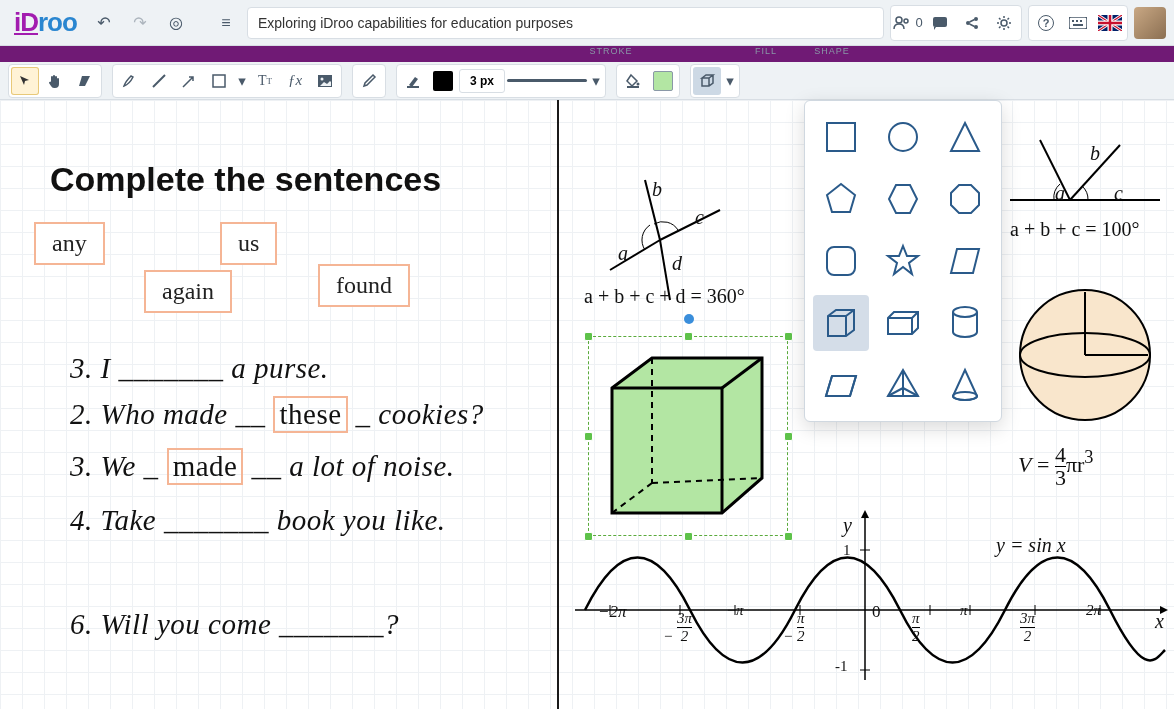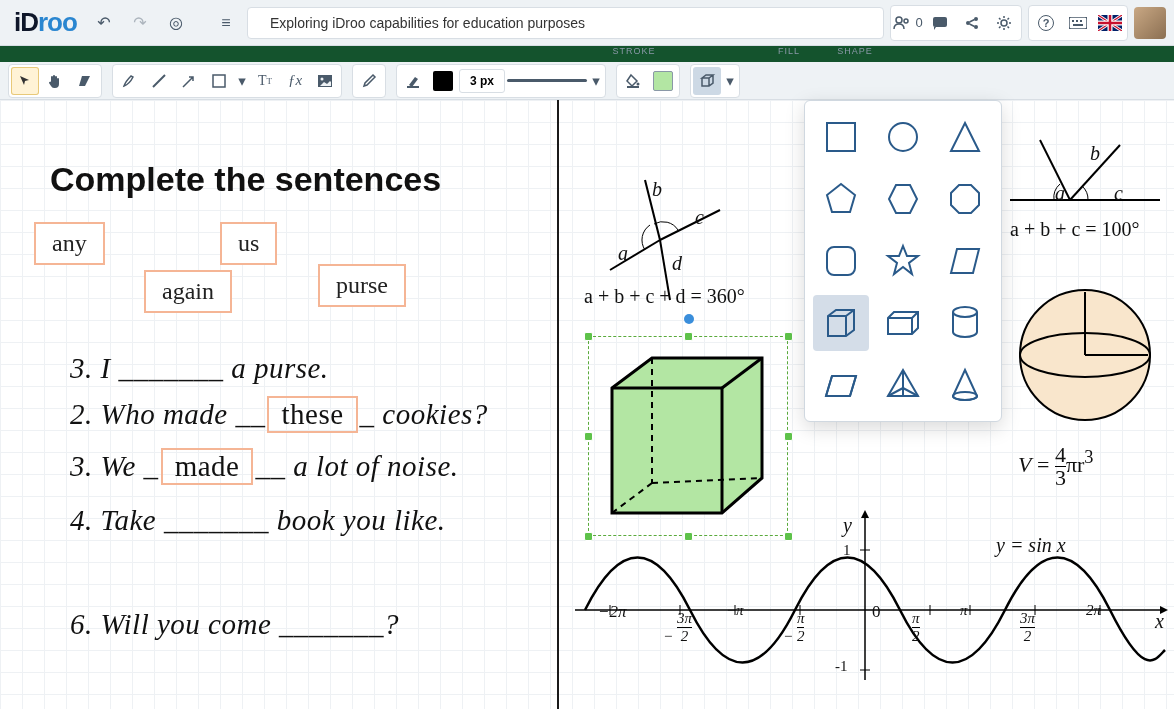--- a/index.html
+++ b/index.html
@@ -10,30 +10,30 @@
   .topbar {
     height: 46px;
     background: #eef2f5;
     border-bottom: 1px solid #d8dee4;
     display: flex;
     align-items: center;
     padding: 0 8px;
     gap: 6px;
   }
   .logo { font-weight: 700; font-size: 26px; padding: 0 6px; letter-spacing: -1px; }
-  .logo .i { color: #0f172a; }
+  .logo .i { color: #a21caf; text-decoration: underline; }
   .logo .d { color: #2a86d0; }
   .topbtn {
     width: 30px; height: 30px; border-radius: 4px;
     display: flex; align-items: center; justify-content: center;
     color: #4a5a6a; cursor: pointer; font-size: 16px;
   }
   .title-input {
     flex: 1; height: 32px; border: 1px solid #d8dee4; border-radius: 4px;
-    background: #fff; padding: 0 22px; font-size: 14px; color: #333;
+    background: #fff; padding: 0 10px; font-size: 14px; color: #333;
     display: flex; align-items: center;
   }
   .usercount { display:flex; align-items:center; gap:4px; font-size:13px; color:#4a5a6a;}
   .topbar-right { display:flex; align-items:center; gap:6px; }
   .topbar-group { display:flex; align-items:center; gap:2px; background:#fff; border:1px solid #d8dee4; border-radius:4px; padding:2px;}
   .avatar { width:32px; height:32px; border-radius:4px; background:linear-gradient(135deg,#c9a884,#8b6f52); }
 
   
   .toollabels { height:16px; display:flex; font-size:9px; color:#8a98a7; letter-spacing:1px; }
   .toollabels .sp1{width:492px;} .toollabels .sp2{width:238px; text-align:center;}
@@ -60,21 +60,21 @@
       linear-gradient(#eef1f4 1px, transparent 1px),
       linear-gradient(90deg, #eef1f4 1px, transparent 1px);
     background-size: 22px 22px;
   }
   .divider{position:absolute;left:557px;top:0;width:2px;height:609px;background:#1a1a1a;}
 
   .heading{position:absolute;left:50px;top:60px;font-size:34px;font-weight:700;color:#111;}
   .wordbox{position:absolute;border:2px solid #f5b595;background:#fff;padding:6px 16px;font-size:24px;font-family:'Comic Sans MS',cursive;color:#222;}
   .hand{font-family:'Brush Script MT','Segoe Script',cursive;font-size:29px;color:#111;font-style:italic;letter-spacing:0.5px;}
   .sent{position:absolute;left:70px;}
-  .inlinebox{display:inline-block;border:2px solid #f5b595;padding:0 12px;margin:0 2px;font-style:normal;}
+  .inlinebox{display:inline-block;border:2px solid #f5b595;padding:0 4px;margin:0 8px;font-style:normal;}
 
   
   .mathtxt{position:absolute;font-family:'Times New Roman',serif;font-size:20px;color:#111;font-style:italic;}
 
   
   .selrect{position:absolute;border:1px dashed #5aaa3c;}
   .handle{position:absolute;width:9px;height:9px;background:#5ec24a;border:1px solid #fff;border-radius:2px;}
   .rot{position:absolute;width:10px;height:10px;background:#3a8edb;border-radius:50%;}
 
   
@@ -156,21 +156,21 @@
             <path d="M0 0l24 16M24 0L0 16" stroke="#c8102e" stroke-width="1.2"></path>
             <path d="M12 0v16M0 8h24" stroke="#fff" stroke-width="5"></path>
             <path d="M12 0v16M0 8h24" stroke="#c8102e" stroke-width="2.5"></path>
           </svg>
       </div>
     </div>
     <div class="avatar"></div>
   </div>
 </div>
 
-<div class="toollabels" style="background:#14532d;padding-left:23px;">
+<div class="toollabels" style="background:#701a75;">
   <div class="sp1"></div>
   <div class="sp2">STROKE</div>
   <div class="sp3">FILL</div>
   <div class="sp4">SHAPE</div>
 </div>
 
 <div class="toolbar">
   <div class="tgroup">
     <div class="tbtn active">
         <svg width="14" height="14">
@@ -267,21 +267,21 @@
   </div>
 </div>
 
 <div class="canvas">
   <div class="divider"></div>
 
   <div class="heading">Complete the sentences</div>
   <div class="wordbox" style="left:34px;top:122px;">any</div>
   <div class="wordbox" style="left:220px;top:122px;">us</div>
   <div class="wordbox" style="left:144px;top:170px;">again</div>
-  <div class="wordbox" style="left:318px;top:164px;">purse</div>
+  <div class="wordbox" style="left:318px;top:164px;">found</div>
 
   <div class="sent hand" style="top:252px;">3. I _______ a purse.</div>
   <div class="sent hand" style="top:296px;">
     <span>2. Who made __</span><span class="inlinebox">these</span><span>_ cookies?</span>
   </div>
   <div class="sent hand" style="top:348px;">
     <span>3. We _</span><span class="inlinebox">made</span><span>__ a lot of noise.</span>
   </div>
   <div class="sent hand" style="top:404px;">4. Take _______ book you like.</div>
   <div class="sent hand" style="top:508px;">6. Will you come _______?</div>

